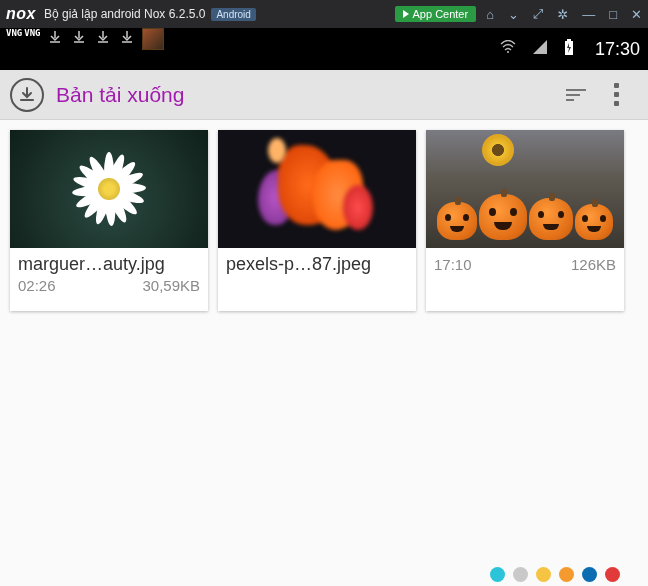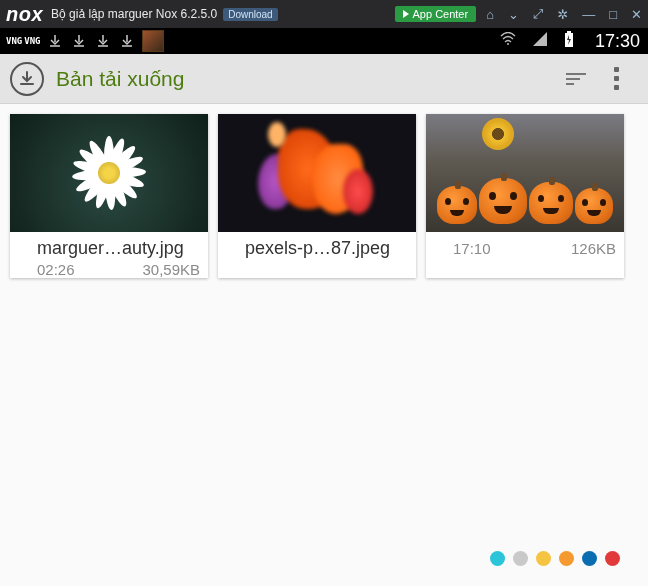--- a/index.html
+++ b/index.html
@@ -10,21 +10,21 @@
     height: 28px;
     background: #29292c;
     display: flex;
     align-items: center;
     padding: 0 6px;
     color: #fff;
     font-size: 12px;
   }
   .nox-logo {
     font-family: Arial, sans-serif;
-    font-size: 20px;
+    font-size: 16px;
     font-style: italic;
     font-weight: bold;
     margin-right: 8px;
     letter-spacing: 0.5px;
   }
   .window-title { color: #e8e8e8; }
   .android-badge {
     margin-left: 6px;
     background: #3d5a7a;
     color: #cfe3f5;
@@ -48,24 +48,23 @@
     width: 0; height: 0;
     border-left: 6px solid #fff;
     border-top: 4px solid transparent;
     border-bottom: 4px solid transparent;
   }
   .win-icons { display: flex; gap: 14px; align-items: center; color: #9fb9d0; }
   .win-icons span { cursor: pointer; font-size: 13px; }
   
   
   .nox-toolbar {
-    height: 26px;
+    height: 42px;
     background: #000;
     display: flex;
-    align-items: center;
     padding: 0 6px;
     color: #ccc;
   }
   .vng-icon {
     font-family: monospace;
     font-size: 9px;
     font-weight: bold;
     color: #fff;
     margin-right: 2px;
   }
@@ -98,21 +97,21 @@
     padding: 0 12px 0 10px;
   }
   .app-icon {
     width: 34px; height: 34px;
     border-radius: 50%;
     border: 2px solid #555;
     display: flex; align-items: center; justify-content: center;
     margin-right: 12px;
   }
   .app-icon svg { width: 18px; height: 18px; }
-  .app-title { font-size: 21px; color: #4d7c0f; flex: 1; }
+  .app-title { font-size: 21px; color: #a21caf; flex: 1; }
   .sort-icon, .menu-icon { width: 40px; height: 40px; display: flex; align-items: center; justify-content: center; cursor: pointer; }
   .sort-icon svg { width: 26px; height: 26px; }
   .menu-dots { display: flex; flex-direction: column; gap: 4px; align-items: center; }
   .menu-dots .dot { width: 5px; height: 5px; background: #666; border-radius: 1px; }
   
   
   .content {
     background: #fafafa;
     height: calc(586px - 28px - 26px - 50px);
     padding: 10px;
@@ -127,22 +126,21 @@
     background: #fff;
     box-shadow: 0 1px 3px rgba(0,0,0,0.25);
   }
   .thumb {
     width: 100%;
     height: 118px;
     position: relative;
     overflow: hidden;
   }
   .card-info {
-    padding: 6px 8px 0;
-    margin-left: 19px;
+    padding: 6px 8px 17px;
   }
   .fname {
     font-size: 18px;
     color: #333;
     white-space: nowrap;
     overflow: hidden;
     text-overflow: clip;
   }
   .meta {
     display: flex;
@@ -242,22 +240,22 @@
   .wm-dots { display:flex; gap:8px; justify-content:flex-end; margin-top:6px; }
   .wm-dots .d { width:15px; height:15px; border-radius:50%; }
   .d-cyan{background:#2cc4d8;} .d-grey{background:#c9c9c9;} .d-yel{background:#f5c442;}
   .d-org{background:#f59a2e;} .d-blue{background:#0a6db2;} .d-red{background:#e23a3a;}
 </style>
 </head>
 <body>
 
 <div class="window-bar">
   <span class="nox-logo">nox</span>
-  <span class="window-title">Bộ giả lập marguer Nox 6.2.5.0</span>
-  <span class="android-badge">Download</span>
+  <span class="window-title">Bộ giả lập android Nox 6.2.5.0</span>
+  <span class="android-badge">Android</span>
   <div class="window-bar-spacer"></div>
   <div class="app-center-btn">
     <span class="play-tri"></span>
     <span>App Center</span>
   </div>
   <div class="win-icons">
     <span>⌂</span>
     <span>⌄</span>
     <span>⤢</span>
     <span>✲</span>

